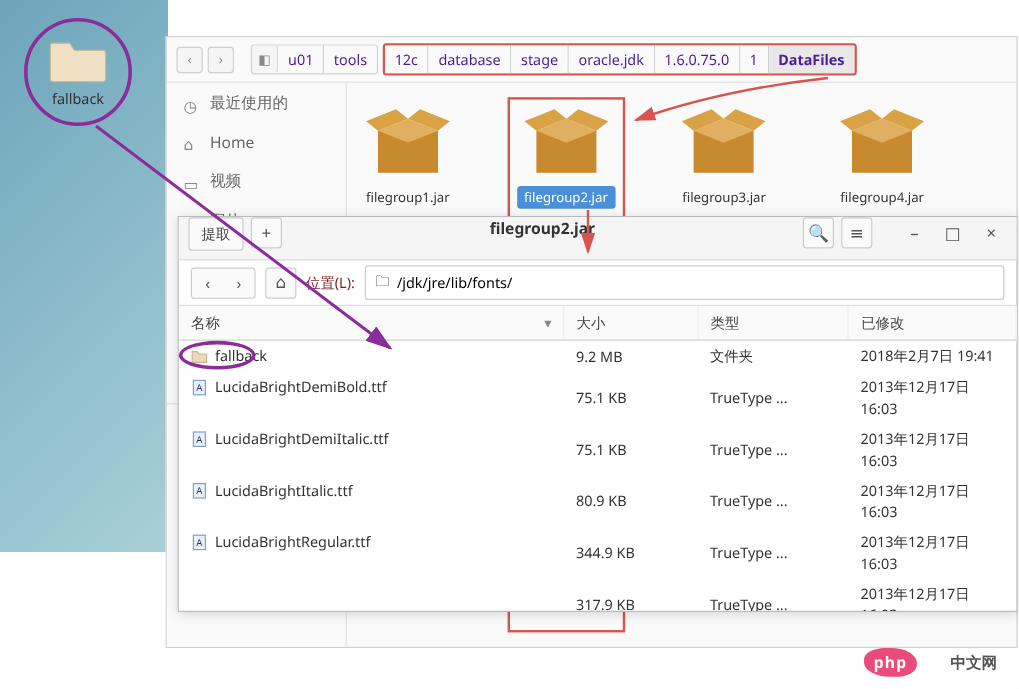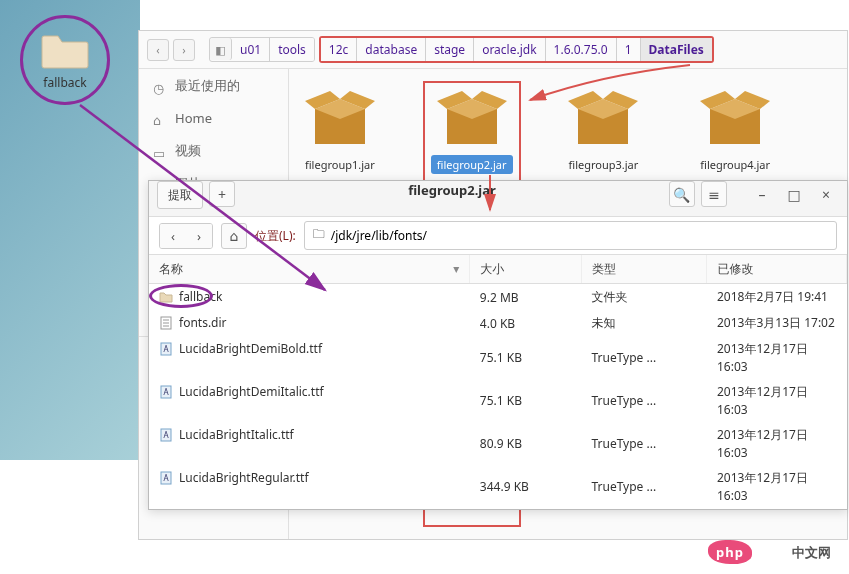--- a/index.html
+++ b/index.html
@@ -55,21 +55,21 @@
 .arc-table th { text-align: left; padding: 5px 10px; border-bottom: 1px solid #ddd; border-right: 1px solid #eee; font-weight: normal; color: #444; background: #fafafa; }
 .arc-table td { padding: 4px 10px; color: #333; }
 .arc-table td.name-cell { display: flex; align-items: center; gap: 6px; }
 .arc-table .file-ico { width: 14px; height: 14px; }
 .oval-highlight { position: absolute; left: 149px; top: 284px; width: 64px; height: 24px; border: 3px solid #8b2c9b; border-radius: 50%; z-index: 30; pointer-events: none; }
 
 
 svg.overlay { position: absolute; inset: 0; width: 849px; height: 574px; pointer-events: none; z-index: 25; }
 
 
-.watermark { position: absolute; right: 18px; bottom: 10px; display: flex; align-items: center; gap: 16px; z-index: 50; }
+.watermark { position: absolute; right: 18px; bottom: 10px; display: flex; align-items: center; gap: 4px; z-index: 50; }
 .watermark .oval { background: #e94b7a; color: #fff; font-weight: bold; font-size: 13px; padding: 3px 8px; border-radius: 40% 50% 40% 50%; letter-spacing: 1px; }
 .watermark .text { font-size: 13px; color: #555; font-weight: bold; margin-left: 24px; }
 
 
 .folder-svg { fill: #efe0c4; stroke: #c9b896; stroke-width: 1; }
 
 
 .bg-stripe { position: absolute; left: 0; top: 0; width: 140px; height: 460px; background: linear-gradient(135deg, #6da5bb 0%, #a8d0d8 100%); z-index: -1; }
 </style>
 </head>
@@ -223,34 +223,20 @@
           <tr>
     <td class="name-cell">
               <span class="file-ico"><svg width="14" height="14" viewBox="0 0 14 14">
                   <path fill="#e9d9b8" stroke="#c9b896" d="M1 4 L1 12 L13 12 L13 5 L7 5 L5 3 L1 3 Z"></path>
                 </svg></span>
               <span>fallback</span>
             </td>
     <td>9.2 MB</td>
     <td>文件夹</td>
     <td>2018年2月7日 19:41</td>
-          </tr>
-          <tr>
-    <td class="name-cell">
-              <span class="file-ico"><svg width="14" height="14" viewBox="0 0 14 14">
-                  <rect x="2" y="1" width="10" height="12" fill="#fff" stroke="#999"></rect>
-                  <line x1="4" y1="4" x2="10" y2="4" stroke="#999"></line>
-                  <line x1="4" y1="7" x2="10" y2="7" stroke="#999"></line>
-                  <line x1="4" y1="10" x2="10" y2="10" stroke="#999"></line>
-                </svg></span>
-              <span>fonts.dir</span>
-            </td>
-    <td>4.0 KB</td>
-    <td>未知</td>
-    <td>2013年3月13日 17:02</td>
           </tr>
           <tr>
     <td class="name-cell">
               <span class="file-ico"><svg width="14" height="14" viewBox="0 0 14 14">
                   <rect x="2" y="1" width="10" height="12" fill="#e8f0f8" stroke="#7aa5c9"></rect>
                   <text x="7" y="10" font-size="8" text-anchor="middle" fill="#336">A</text>
                 </svg></span>
               <span>LucidaBrightDemiBold.ttf</span>
             </td>
     <td>75.1 KB</td>

